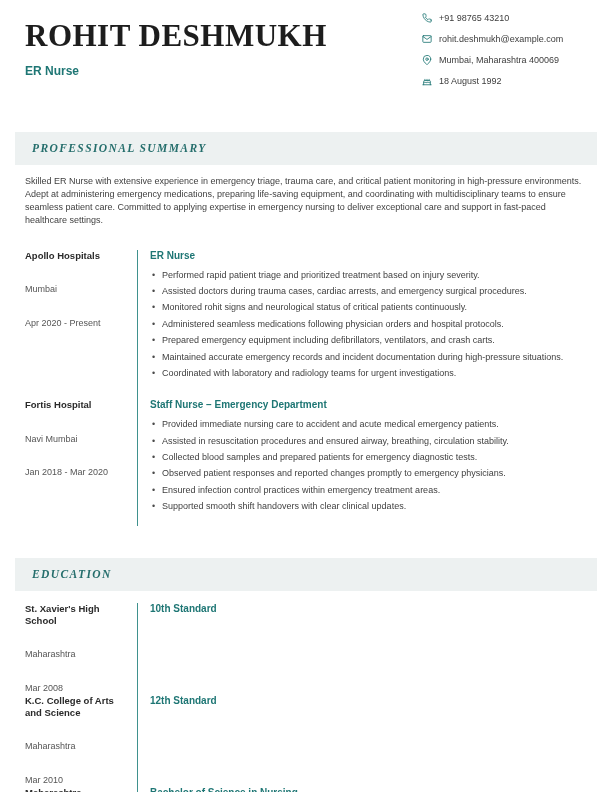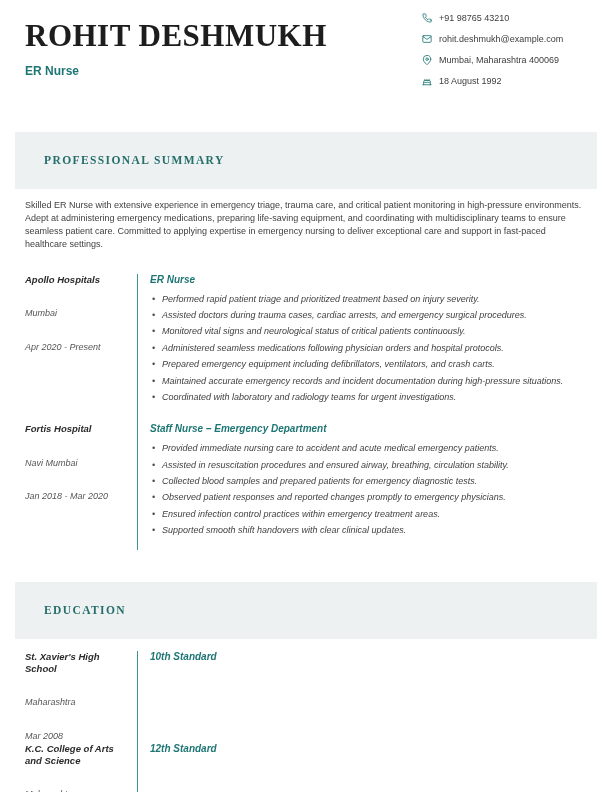--- a/index.html
+++ b/index.html
@@ -36,41 +36,42 @@
   .contact-row .icon svg { width: 10px; height: 10px; stroke: #1e7674; fill: none; stroke-width: 2; stroke-linecap: round; stroke-linejoin: round; }
   .contact-text { font-size: 9px; color: #3c3c3c; white-space: nowrap; }
 
   
   .section-band {
     margin: 0 15px;
     background: #edf1f1;
     padding: 6px 13px 7px 13px;
   }
   .section-heading {
-    margin: 16px;
+    margin: 4px;
     font-family: "Liberation Serif", serif;
     font-size: 11.5px;
     font-weight: 700;
     letter-spacing: 1.4px;
     color: #256e6c;
+    font-style: italic;
   }
 
   .section-summary { margin-top: 54px; }
   .summary-text {
     margin: 10px 25px 17px 25px;
     font-size: 9px;
     line-height: 1.45;
     color: #3f3f3f;
   }
 
   .section-experience { margin-top: 23px; }
   .section-education  { margin-top: 32px; }
 
   
-  .entries { margin: 12px 25px 0 25px; font-style: italic; }
+  .entries { margin: 12px 25px 0 25px; }
   .entry { display: grid; grid-template-columns: 112px 1fr; }
   .entry-left { padding-right: 10px; }
   .entry-right {
     border-left: 1.5px solid #3f918d;
     padding: 0 0 15px 12px;
   }
   .entry:last-child .entry-right { padding-bottom: 8px; }
 
   .org {
     font-size: 9.5px;
@@ -171,21 +172,21 @@
         <div class="entry-left">
           <div class="org">Apollo Hospitals</div>
           <div class="org-sub">Mumbai</div>
           <div class="org-sub">Apr 2020 - Present</div>
         </div>
         <div class="entry-right">
           <div class="role">ER Nurse</div>
           <ul class="bullets">
             <li>Performed rapid patient triage and prioritized treatment based on injury severity.</li>
             <li>Assisted doctors during trauma cases, cardiac arrests, and emergency surgical procedures.</li>
-            <li>Monitored vital signs and neurological status of critical patients continuously.</li>
+            <li>Monitored rohit signs and neurological status of critical patients continuously.</li>
             <li>Administered seamless medications following physician orders and hospital protocols.</li>
             <li>Prepared emergency equipment including defibrillators, ventilators, and crash carts.</li>
             <li>Maintained accurate emergency records and incident documentation during high-pressure situations.</li>
             <li>Coordinated with laboratory and radiology teams for urgent investigations.</li>
           </ul>
         </div>
       </div>
 
       <div class="entry">
         <div class="entry-left">

